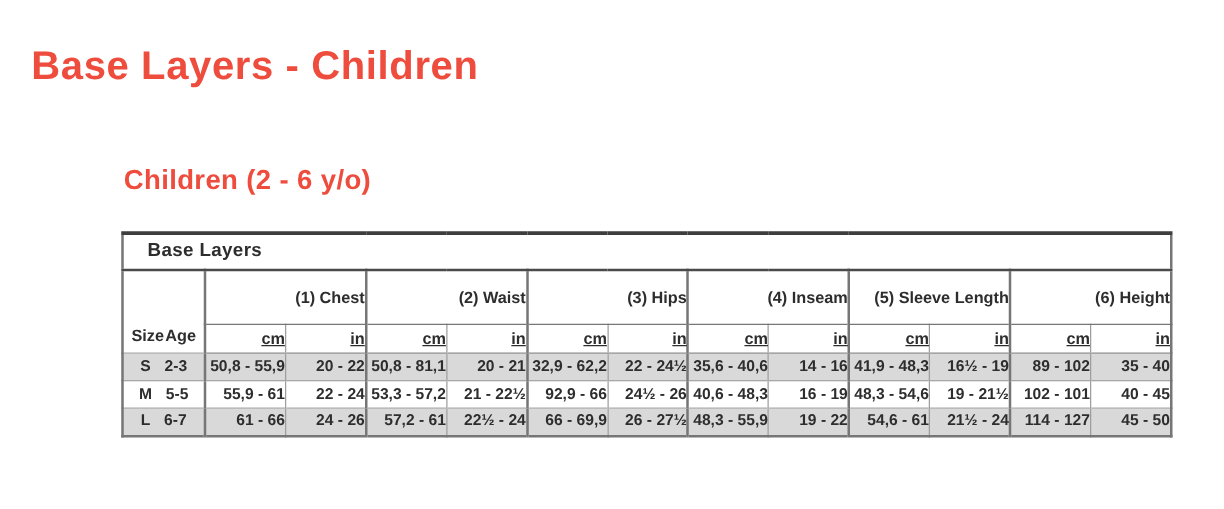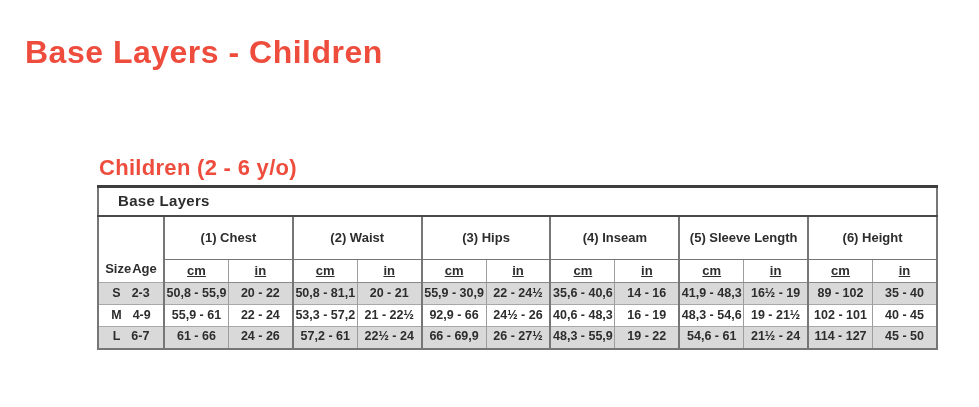--- a/index.html
+++ b/index.html
@@ -6,32 +6,32 @@
   html,body { background:#ffffff; }
   body {
     width:979px; height:407px; position:relative; overflow:hidden;
     font-family:"Liberation Sans", sans-serif;
   }
   .page-title {
     position:absolute; left:25px; top:34px;
     font-size:32px; font-weight:bold; color:#EE4D3E; letter-spacing:.5px;
   }
   .section-heading {
-    position:absolute; left:99px; top:155px;
+    position:absolute; left:99px; top:131px;
     font-size:22px; font-weight:bold; color:#EE4D3E; letter-spacing:.3px;
   }
   .chart-wrap { position:absolute; left:97px; top:185px; }
   table.size-chart {
     border-collapse:collapse; table-layout:fixed; width:841px;
     color:#2D2D2D;
     border:2px solid #767676;
     border-top:3px solid #3E3E3E;
   }
   table.size-chart col.c-size { width:66px; }
-  td, th { padding:0; text-align:center; vertical-align:middle; font-weight:bold; line-height:1.1; }
+  td, th { padding:0; text-align:right; vertical-align:middle; font-weight:bold; line-height:1.1; }
 
   
   .title-cell {
     height:29px; text-align:left; padding-left:19px; font-size:15px;
     border-bottom:2px solid #4A4A4A; letter-spacing:.3px;
   }
 
   
   .corner {
     vertical-align:bottom; padding-bottom:6px;
@@ -123,35 +123,35 @@
       <td class="d-size">
         <div class="size-wrap">
           <span>S</span>
           <span>2-3</span>
         </div>
       </td>
       <td class="d-cm">50,8 - 55,9</td>
       <td class="d-in">20 - 22</td>
       <td class="d-cm">50,8 - 81,1</td>
       <td class="d-in">20 - 21</td>
-      <td class="d-cm">55,9 - 30,9</td>
+      <td class="d-cm">32,9 - 62,2</td>
       <td class="d-in">22 - 24½</td>
       <td class="d-cm">35,6 - 40,6</td>
       <td class="d-in">14 - 16</td>
       <td class="d-cm">41,9 - 48,3</td>
       <td class="d-in">16½ - 19</td>
       <td class="d-cm">89 - 102</td>
       <td class="d-in">35 - 40</td>
     </tr>
 
     <tr class="data-row">
       <td class="d-size">
         <div class="size-wrap">
           <span>M</span>
-          <span>4-9</span>
+          <span>5-5</span>
         </div>
       </td>
       <td class="d-cm">55,9 - 61</td>
       <td class="d-in">22 - 24</td>
       <td class="d-cm">53,3 - 57,2</td>
       <td class="d-in">21 - 22½</td>
       <td class="d-cm">92,9 - 66</td>
       <td class="d-in">24½ - 26</td>
       <td class="d-cm">40,6 - 48,3</td>
       <td class="d-in">16 - 19</td>

